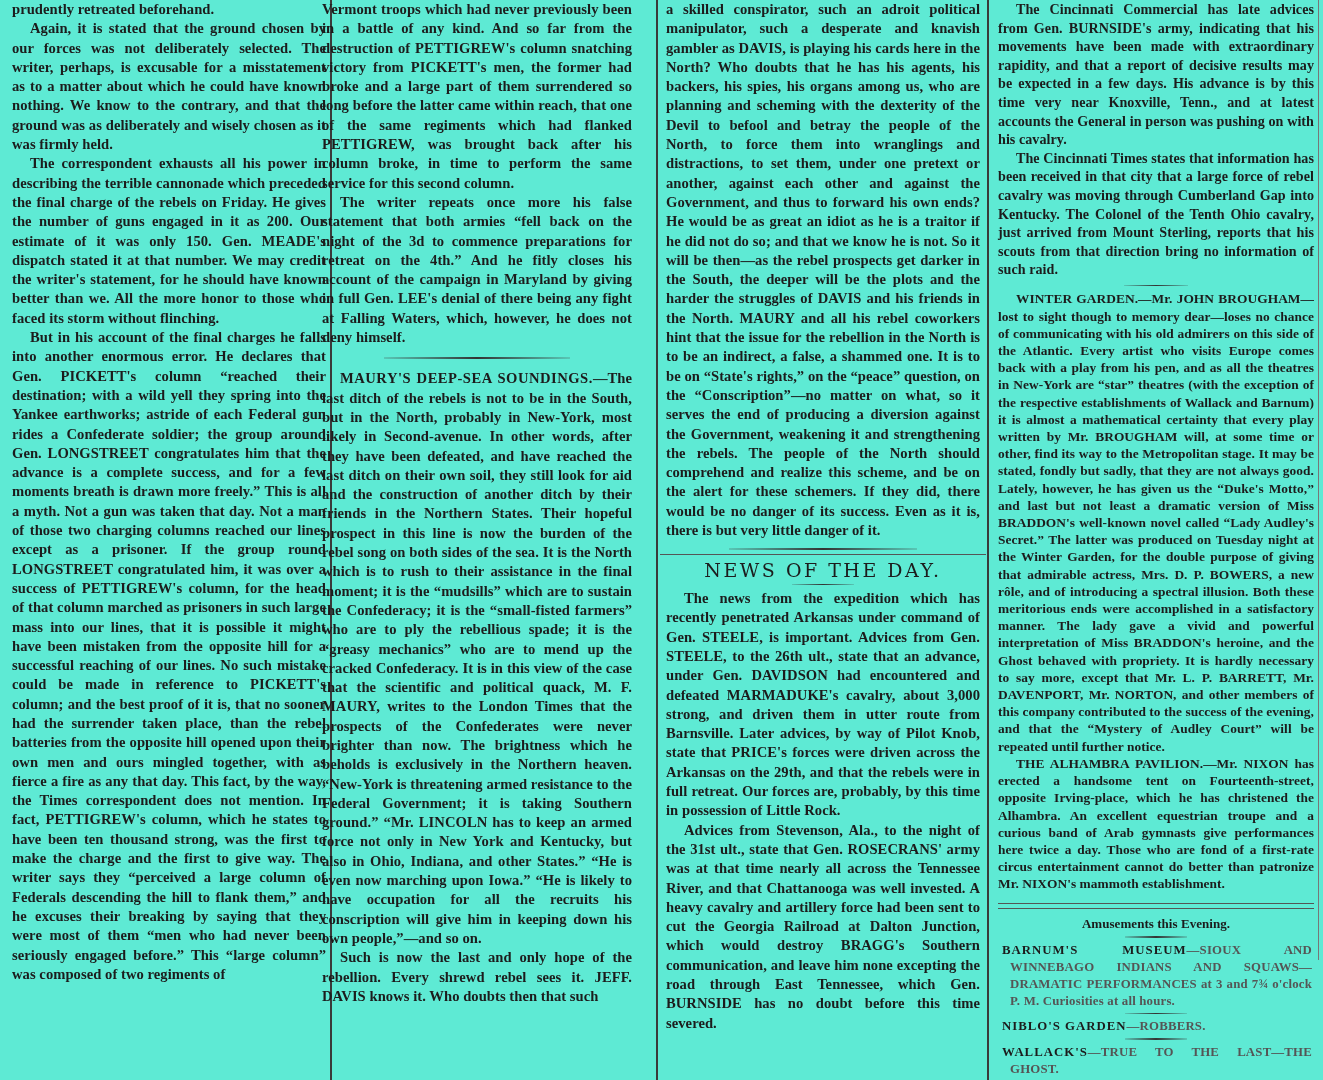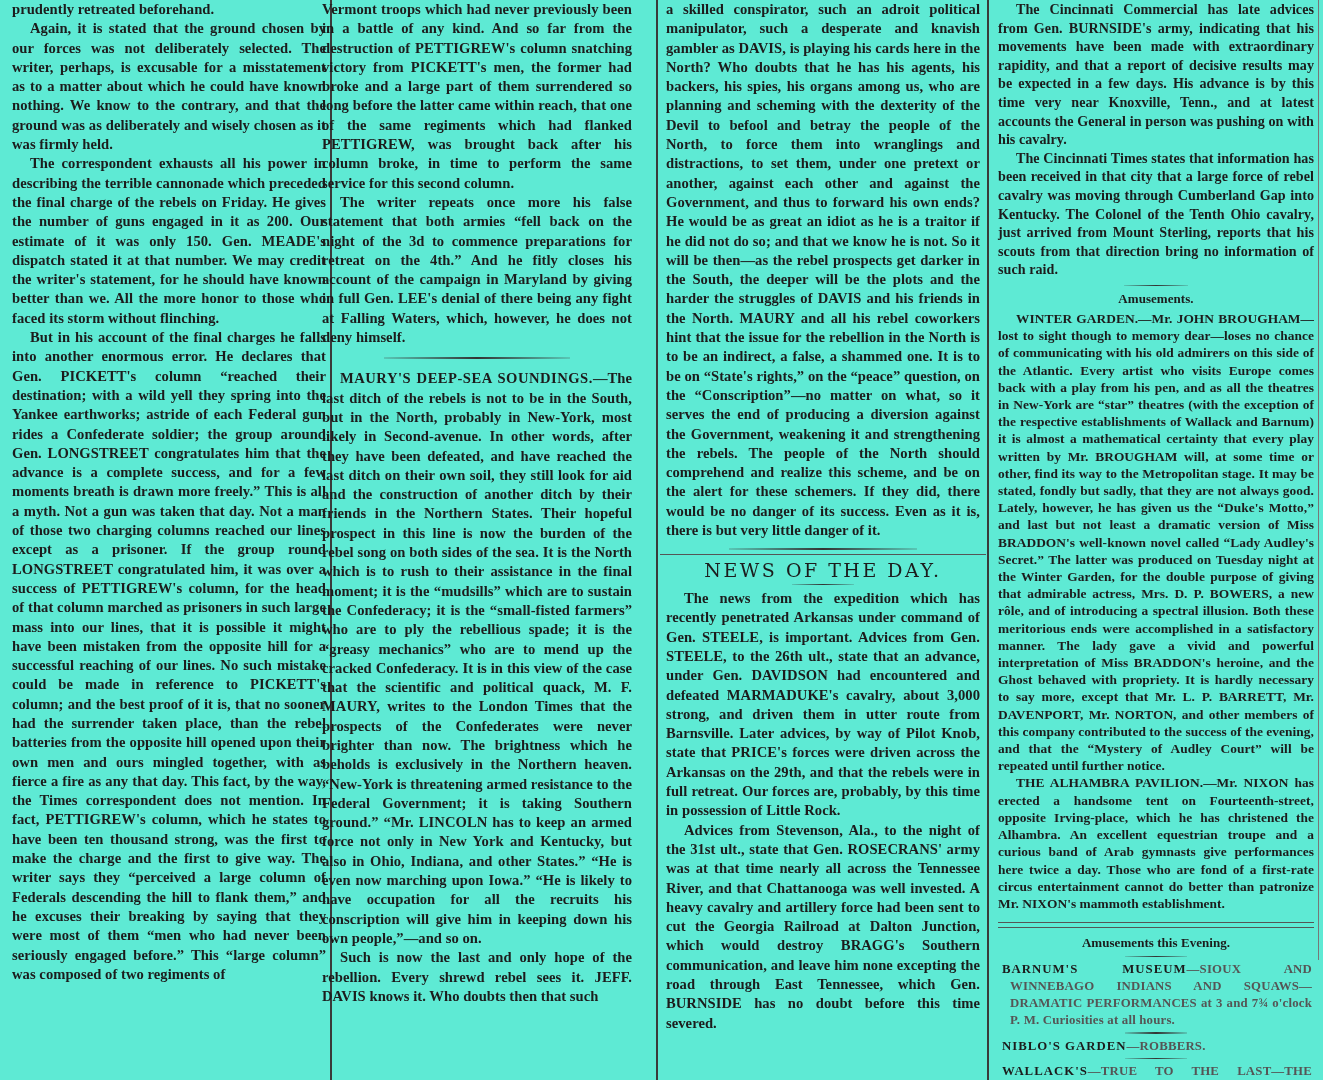--- a/index.html
+++ b/index.html
@@ -91,21 +91,20 @@
     <div class="headline">NEWS OF THE DAY.</div>
     <div class="sep short"></div>
     <p>The news from the expedition which has recently penetrated Arkansas under command of Gen. STEELE, is important. Advices from Gen. STEELE, to the 26th ult., state that an advance, under Gen. DAVIDSON had encountered and defeated MARMADUKE's cavalry, about 3,000 strong, and driven them in utter route from Barnsville. Later advices, by way of Pilot Knob, state that PRICE's forces were driven across the Arkansas on the 29th, and that the rebels were in full retreat. Our forces are, probably, by this time in possession of Little Rock.</p>
     <p>Advices from Stevenson, Ala., to the night of the 31st ult., state that Gen. ROSECRANS' army was at that time nearly all across the Tennessee River, and that Chattanooga was well invested. A heavy cavalry and artillery force had been sent to cut the Georgia Railroad at Dalton Junction, which would destroy BRAGG's Southern communication, and leave him none excepting the road through East Tennessee, which Gen. BURNSIDE has no doubt before this time severed.</p>
   </div>
 
   <div class="col col-4">
     <p>The Cincinnati Commercial has late advices from Gen. BURNSIDE's army, indicating that his movements have been made with extraordinary rapidity, and that a report of decisive results may be expected in a few days. His advance is by this time very near Knoxville, Tenn., and at latest accounts the General in person was pushing on with his cavalry.</p>
     <p>The Cincinnati Times states that information has been received in that city that a large force of rebel cavalry was moving through Cumberland Gap into Kentucky. The Colonel of the Tenth Ohio cavalry, just arrived from Mount Sterling, reports that his scouts from that direction bring no information of such raid.</p>
     <div class="sep short" style="margin-top:6px;"></div>
-    <div class="section-title">Amusements.</div>
     <p style="font-size:13.4px;line-height:17.2px;">WINTER GARDEN.—Mr. JOHN BROUGHAM—lost to sight though to memory dear—loses no chance of communicating with his old admirers on this side of the Atlantic. Every artist who visits Europe comes back with a play from his pen, and as all the theatres in New-York are “star” theatres (with the exception of the respective establishments of Wallack and Barnum) it is almost a mathematical certainty that every play written by Mr. BROUGHAM will, at some time or other, find its way to the Metropolitan stage. It may be stated, fondly but sadly, that they are not always good. Lately, however, he has given us the “Duke's Motto,” and last but not least a dramatic version of Miss BRADDON's well-known novel called “Lady Audley's Secret.” The latter was produced on Tuesday night at the Winter Garden, for the double purpose of giving that admirable actress, Mrs. D. P. BOWERS, a new rôle, and of introducing a spectral illusion. Both these meritorious ends were accomplished in a satisfactory manner. The lady gave a vivid and powerful interpretation of Miss BRADDON's heroine, and the Ghost behaved with propriety. It is hardly necessary to say more, except that Mr. L. P. BARRETT, Mr. DAVENPORT, Mr. NORTON, and other members of this company contributed to the success of the evening, and that the “Mystery of Audley Court” will be repeated until further notice.</p>
     <p style="font-size:13.4px;line-height:17.2px;">THE ALHAMBRA PAVILION.—Mr. NIXON has erected a handsome tent on Fourteenth-street, opposite Irving-place, which he has christened the Alhambra. An excellent equestrian troupe and a curious band of Arab gymnasts give performances here twice a day. Those who are fond of a first-rate circus entertainment cannot do better than patronize Mr. NIXON's mammoth establishment.</p>
     <div class="hline" style="margin-top:10px;"></div>
     <div class="hline" style="margin-top:2px;"></div>
     <div class="box" style="border:none;">
       <div class="section-title" style="margin-top:6px;">Amusements this Evening.</div>
       <div class="sep short"></div>
       <p class="listing"><span class="lead">BARNUM'S MUSEUM</span><span class="faint">—SIOUX AND WINNEBAGO INDIANS AND SQUAWS—DRAMATIC PERFORMANCES at 3 and 7¾ o'clock P. M. Curiosities at all hours.</span></p>
       <div class="sep short"></div>
       <p class="listing"><span class="lead">NIBLO'S GARDEN</span><span class="faint">—ROBBERS.</span></p>

